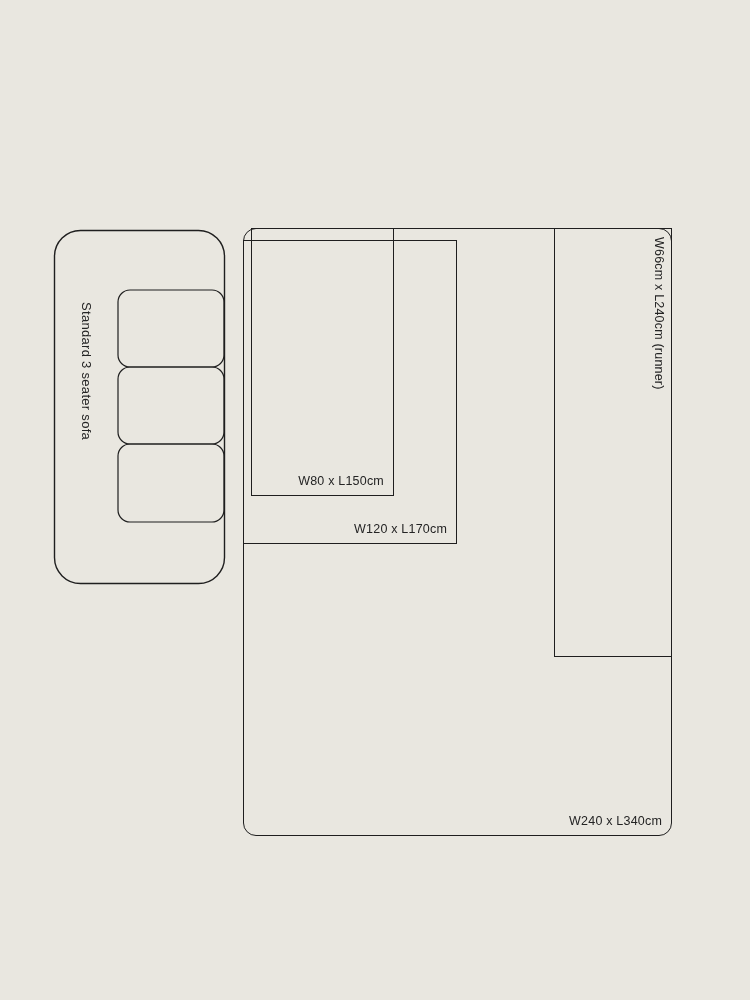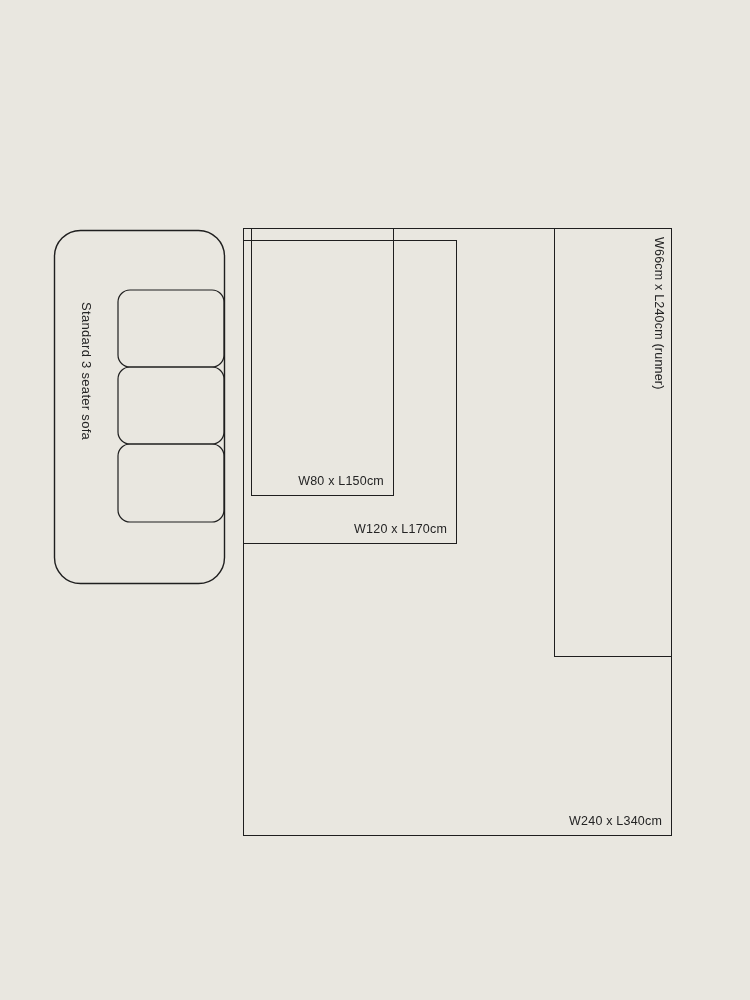--- a/index.html
+++ b/index.html
@@ -29,21 +29,21 @@
   .rug{
     position:absolute;
     box-sizing:border-box;
     border:1px solid var(--line);
     background:transparent;
   }
   .rug-0{left:251px;top:228px;width:143px;height:268px;}
   .rug-1{left:243px;top:240px;width:214px;height:304px;}
   .rug-2{left:243px;top:228px;width:286px;height:412px;}
   .rug-3{left:243px;top:228px;width:357px;height:519px;}
-  .rug-4{left:243px;top:228px;width:429px;height:608px;}
+  .rug-4{left:243px;top:228px;width:429px;height:608px;border-radius:13px;}
   .runner{left:554px;top:228px;width:118px;height:429px;}
   .rug-label{
     position:absolute;
     right:9px;bottom:7px;
     font-size:12.5px;
     letter-spacing:0.2px;
     white-space:nowrap;
     color:#242424;
   }
   .runner-label{

